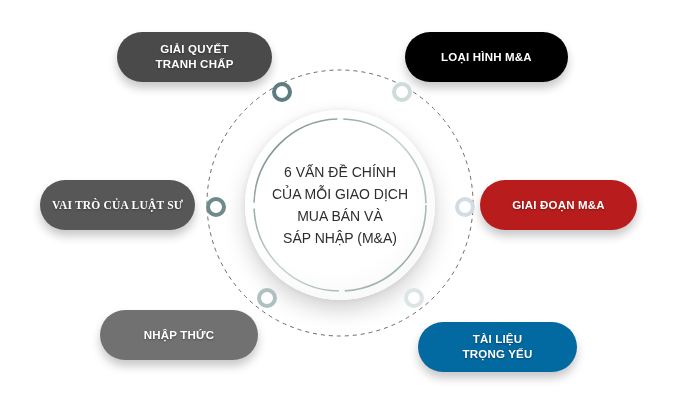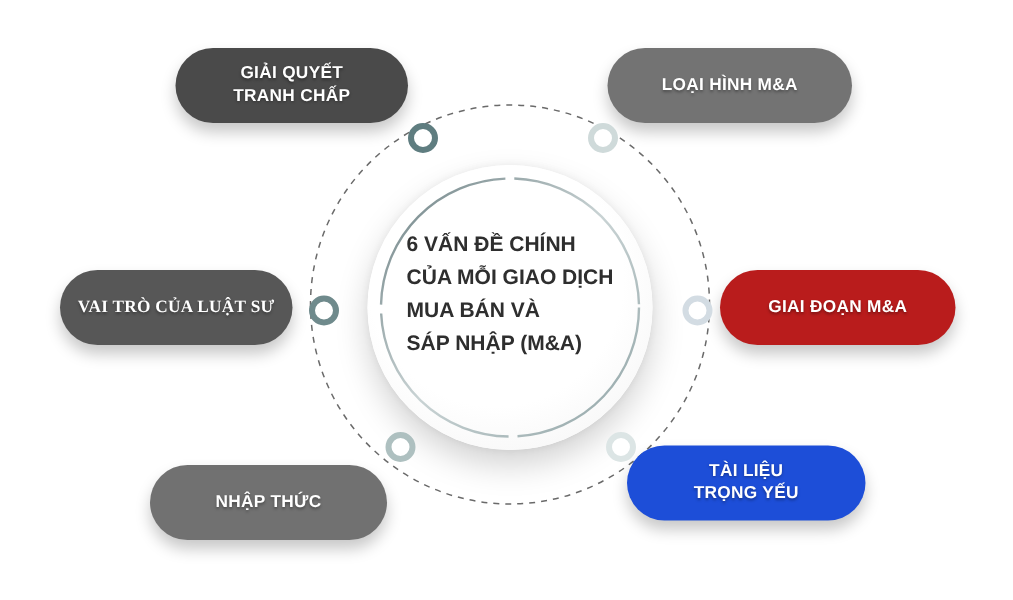--- a/index.html
+++ b/index.html
@@ -7,22 +7,22 @@
          font-family:"Liberation Sans", "DejaVu Sans", sans-serif; }
   .canvas { position:absolute; left:0; top:0; width:675px; height:400px; }
   svg.bg { position:absolute; left:0; top:0; }
   .pill { position:absolute; height:50px; border-radius:25px; display:flex; align-items:center;
           justify-content:center; text-align:center; color:#ffffff; font-weight:bold; font-size:11.5px;
           line-height:15px; letter-spacing:0.2px; box-shadow: 0 6px 10px rgba(0,0,0,0.22);
           text-shadow: 0 1px 2px rgba(0,0,0,0.35); white-space:pre-line; }
   .center-circle { position:absolute; left:245px; top:110px; width:190px; height:190px; border-radius:50%;
           background:radial-gradient(circle at 45% 40%, #ffffff 55%, #f1f1f1 100%);
           box-shadow: 0 10px 22px rgba(0,0,0,0.18), 0 0 6px rgba(0,0,0,0.06); }
-  .center-text { position:absolute; left:245px; top:100px; width:190px; height:190px; display:flex;
-          align-items:center; justify-content:center; text-align:left; color:#2e2e2e; font-weight:bold;
+  .center-text { position:absolute; left:245px; top:110px; width:190px; height:190px; display:flex;
+          align-items:center; justify-content:center; text-align:center; color:#2e2e2e; font-weight:normal;
           font-size:14px; line-height:22px; white-space:pre-line; }
   .node { position:absolute; width:12px; height:12px; border-radius:50%; border-style:solid; border-width:4px;
           background:#ffffff; }
 </style>
 </head>
 <body>
 
 <div class="canvas">
 
   <svg class="bg" width="675" height="400" viewBox="0 0 675 400">
@@ -43,25 +43,25 @@
     <circle cx="340" cy="205" r="86" fill="none" stroke="url(#arcGrad)" stroke-width="1.6" stroke-dasharray="130 6"></circle>
   </svg>
 
   <div class="center-text">6 VẤN ĐỀ CHÍNH
 CỦA MỖI GIAO DỊCH
 MUA BÁN VÀ
 SÁP NHẬP (M&amp;A)</div>
 
   <div class="pill" style="left: 117px; top: 32px; width: 155px; background: rgb(74, 74, 74);">GIẢI QUYẾT
 TRANH CHẤP</div>
-  <div class="pill" style="left: 405px; top: 32px; width: 163px; background: #737373;">LOẠI HÌNH M&amp;A</div>
+  <div class="pill" style="left: 405px; top: 32px; width: 163px; background: #000000;">LOẠI HÌNH M&amp;A</div>
   <div class="pill" style="left: 40px; top: 180px; width: 155px; background: rgb(87, 87, 87); font-family: Liberation Serif, serif;">VAI TRÒ CỦA LUẬT SƯ</div>
   <div class="pill" style="left: 480px; top: 180px; width: 157px; background: #b91c1c;">GIAI ĐOẠN M&amp;A</div>
   <div class="pill" style="left: 100px; top: 310px; width: 158px; background: rgb(113, 113, 113);">NHẬP THỨC</div>
-  <div class="pill" style="left: 418px; top: 297px; width: 159px; background: #1d4ed8;">TÀI LIỆU
+  <div class="pill" style="left: 418px; top: 322px; width: 159px; background: #0369a1;">TÀI LIỆU
 TRỌNG YẾU</div>
 
   <div class="node" style="left: 272px; top: 82px; border-color: rgb(95, 125, 128);"></div>
   <div class="node" style="left: 392px; top: 82px; border-color: rgb(207, 218, 218);"></div>
   <div class="node" style="left: 206px; top: 197px; border-color: rgb(111, 138, 140);"></div>
   <div class="node" style="left: 455px; top: 197px; border-color: rgb(211, 220, 227);"></div>
   <div class="node" style="left: 257px; top: 288px; border-color: rgb(174, 192, 192);"></div>
   <div class="node" style="left: 404px; top: 288px; border-color: rgb(220, 229, 229);"></div>
 
 </div>

